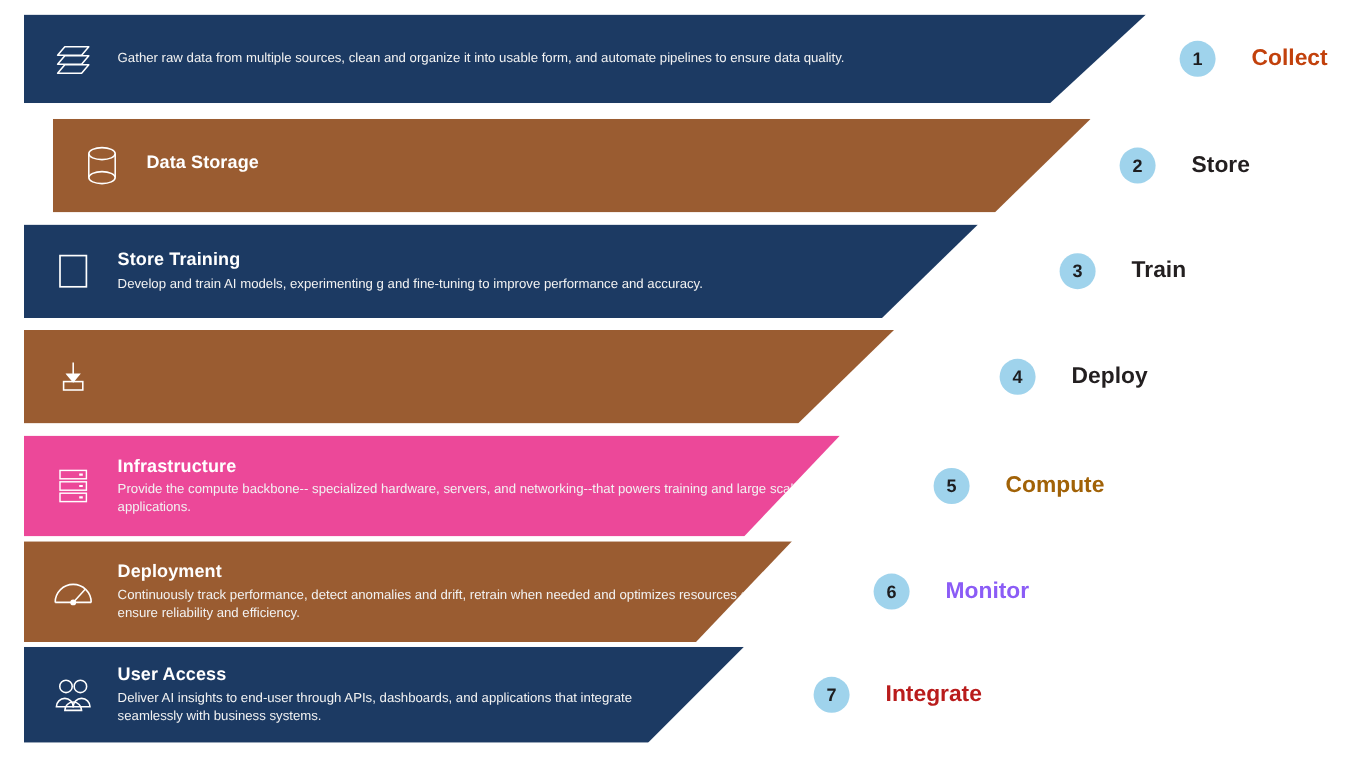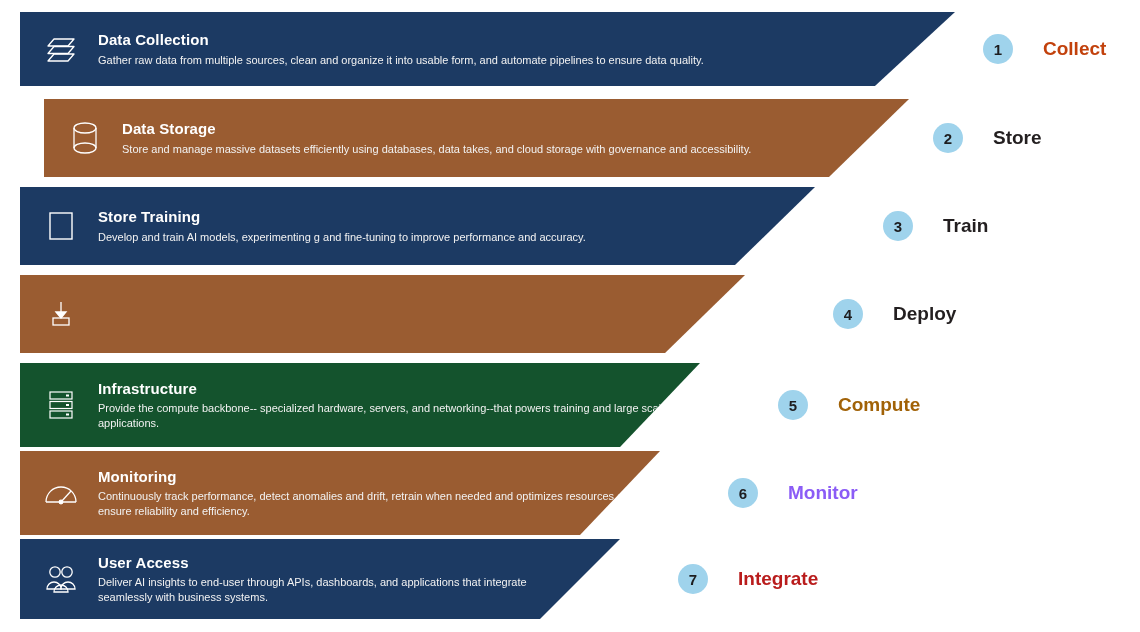--- a/index.html
+++ b/index.html
@@ -114,21 +114,20 @@
       <div class="bar" style="width: 935px; background: rgb(28, 58, 99); clip-path: polygon(0px 0px, 100% 0px, 91.44% 100%, 0px 100%);">
         <div class="bar-inner">
           <div class="icon-box">
             <svg width="34" height="34" viewBox="0 0 34 34" fill="none" stroke="#ffffff" stroke-width="1.3" stroke-linejoin="round">
               <path d="M10 7 L30 7 L24 14 L4 14 Z"></path>
               <path d="M10 14.5 L30 14.5 L24 21.5 L4 21.5 Z"></path>
               <path d="M10 22 L30 22 L24 29 L4 29 Z"></path>
             </svg>
           </div>
           <div class="text-col">
-            <div class="row-title">Data Collection</div>
             <div class="row-desc">Gather raw data from multiple sources, clean and organize it into usable form, and automate pipelines to ensure data quality.</div>
           </div>
         </div>
       </div>
     </div>
     <div class="marker" style="left: 983px; top: 34px; gap: 30px;">
       <div class="badge" style="background: rgb(159, 211, 236);">1</div>
       <div class="marker-label" style="color: #c2410c;">Collect</div>
     </div>
     <div class="row" style="top: 99px; height: 78px; margin-left: 24px;">
@@ -137,21 +136,20 @@
           <div class="icon-box">
             <svg width="34" height="36" viewBox="0 0 34 36" fill="none" stroke="#ffffff" stroke-width="1.3">
               <ellipse cx="17" cy="8" rx="11" ry="5"></ellipse>
               <path d="M6 8 L6 28"></path>
               <path d="M28 8 L28 28"></path>
               <ellipse cx="17" cy="28" rx="11" ry="5"></ellipse>
             </svg>
           </div>
           <div class="text-col">
             <div class="row-title">Data Storage</div>
-            <div class="row-desc">Store and manage massive datasets efficiently using databases, data takes, and cloud storage with governance and accessibility.</div>
           </div>
         </div>
       </div>
     </div>
     <div class="marker" style="left: 933px; top: 123px; gap: 30px;">
       <div class="badge" style="background: rgb(159, 211, 236);">2</div>
       <div class="marker-label" style="color: rgb(35, 31, 32);">Store</div>
     </div>
     <div class="row" style="top: 187px; height: 78px;">
       <div class="bar" style="width: 795px; background: rgb(28, 58, 99); clip-path: polygon(0px 0px, 100% 0px, 89.94% 100%, 0px 100%);">
@@ -183,21 +181,21 @@
             </svg>
           </div>
         </div>
       </div>
     </div>
     <div class="marker" style="left: 833px; top: 299px; gap: 30px;">
       <div class="badge" style="background: rgb(159, 211, 236);">4</div>
       <div class="marker-label" style="color: rgb(35, 31, 32);">Deploy</div>
     </div>
     <div class="row" style="top: 363px; height: 84px;">
-      <div class="bar" style="width: 680px; background: #14532d; clip-path: polygon(0px 0px, 100% 0px, 88.24% 100%, 0px 100%);">
+      <div class="bar" style="width: 680px; background: #ec4899; clip-path: polygon(0px 0px, 100% 0px, 88.24% 100%, 0px 100%);">
         <div class="bar-inner">
           <div class="icon-box">
             <svg width="32" height="36" viewBox="0 0 32 36" fill="none" stroke="#ffffff" stroke-width="1.2">
               <rect x="5" y="5" width="22" height="7"></rect>
               <rect x="5" y="14.5" width="22" height="7"></rect>
               <rect x="5" y="24" width="22" height="7"></rect>
               <path d="M21 8.5 L24 8.5" stroke-width="1.8"></path>
               <path d="M21 18 L24 18" stroke-width="1.8"></path>
               <path d="M21 27.5 L24 27.5" stroke-width="1.8"></path>
             </svg>
@@ -218,21 +216,21 @@
         <div class="bar-inner">
           <div class="icon-box">
             <svg width="38" height="30" viewBox="0 0 38 30" fill="none" stroke="#ffffff" stroke-width="1.3">
               <path d="M4 24 A15 15 0 0 1 34 24"></path>
               <path d="M4 24 L34 24"></path>
               <path d="M19 24 L29 13"></path>
               <circle cx="19" cy="24" r="1.8" fill="#ffffff"></circle>
             </svg>
           </div>
           <div class="text-col">
-            <div class="row-title">Monitoring</div>
+            <div class="row-title">Deployment</div>
             <div class="row-desc" style="max-width: 590px;">Continuously track performance, detect anomalies and drift, retrain when needed and optimizes resources and ensure reliability and efficiency.</div>
           </div>
         </div>
       </div>
     </div>
     <div class="marker" style="left: 728px; top: 478px; gap: 30px;">
       <div class="badge" style="background: rgb(159, 211, 236);">6</div>
       <div class="marker-label" style="color: #8b5cf6;">Monitor</div>
     </div>
     <div class="row" style="top: 539px; height: 80px;">

